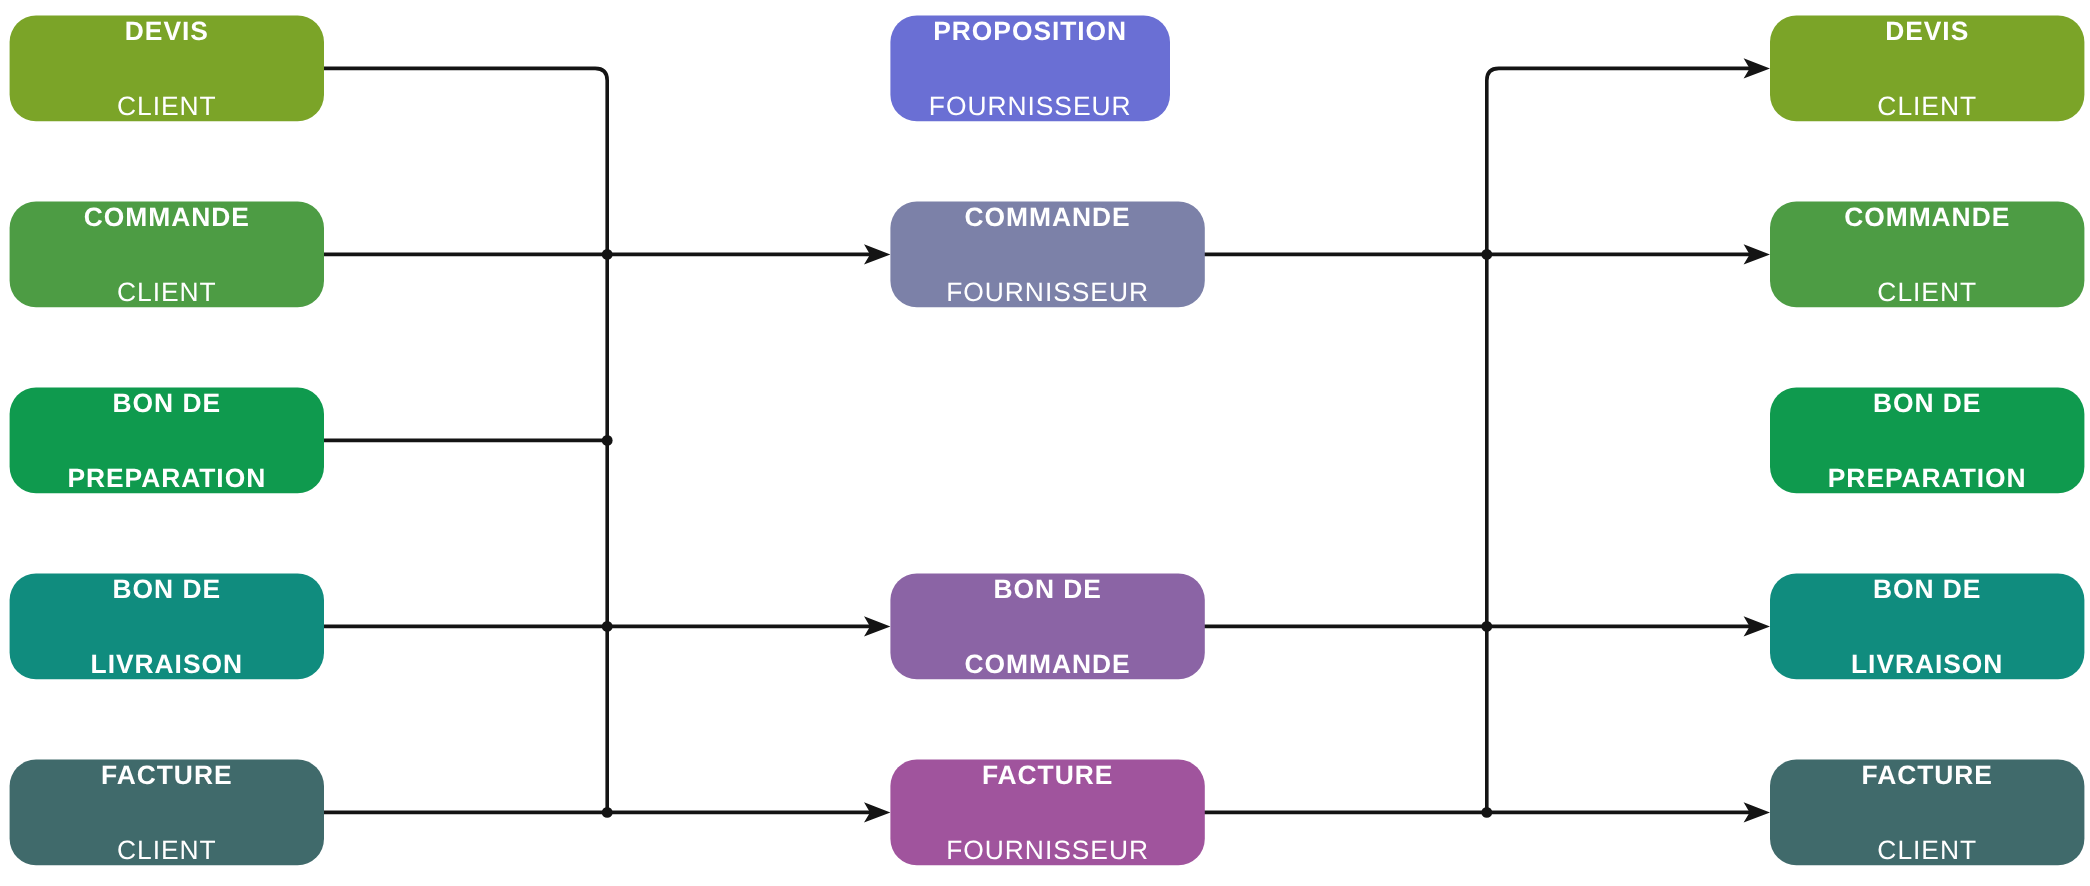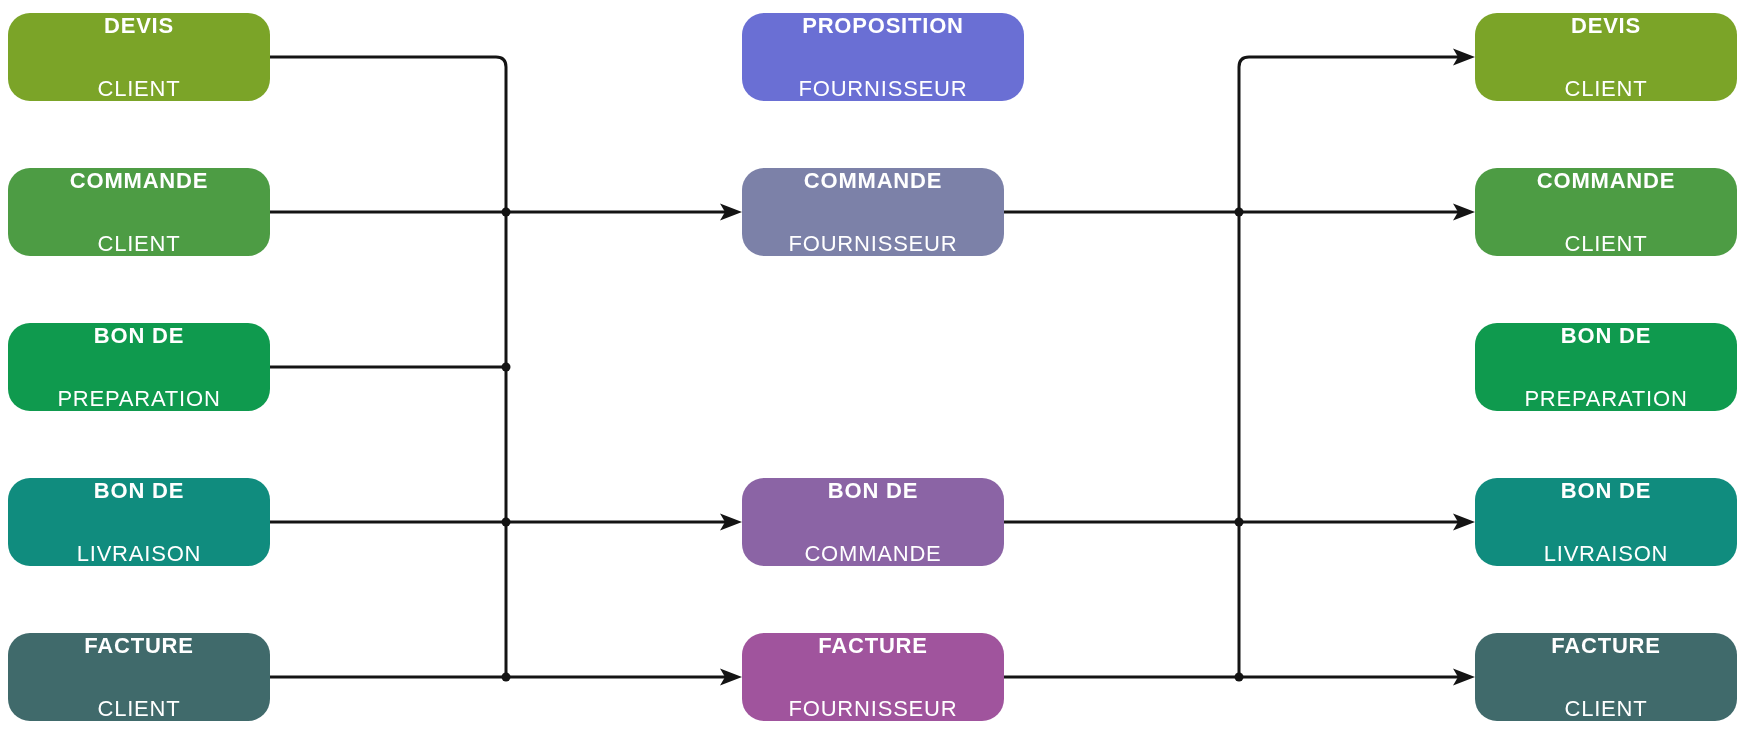--- a/index.html
+++ b/index.html
@@ -17,21 +17,21 @@
     border-radius:22px;
     display:flex;flex-direction:column;
     justify-content:center;
     color:#ffffff;text-align:center;
     line-height:31px;
     letter-spacing:0.8px;
     user-select:none;
   }
   .node .l1{font-weight:700;font-size:22px;}
   .node .l2{font-weight:400;font-size:22px;margin-top:32px;}
-  .node.bold2 .l2{font-weight:400;}
+  .node.bold2 .l2{font-weight:700;}
 </style>
 </head>
 <body>
 
 <div id="canvas" style="background: rgb(255, 255, 255);">
   <svg id="edge-layer" viewBox="0 0 1742 738" xmlns="http://www.w3.org/2000/svg">
       <path d="M 270 57 H 496 Q 506 57 506 67 V 677" fill="none" stroke="#141414" stroke-width="3"></path>
       <path d="M 270 212 H 726" fill="none" stroke="#141414" stroke-width="3"></path>
       <path d="M 270 367 H 506" fill="none" stroke="#141414" stroke-width="3"></path>
       <path d="M 270 522 H 726" fill="none" stroke="#141414" stroke-width="3"></path>
@@ -69,21 +69,21 @@
       <div class="l2">PREPARATION</div>
     </div>
     <div class="node bold2" style="left: 8px; top: 478px; width: 262px; height: 88px; background: rgb(16, 140, 126); color: rgb(255, 255, 255);">
       <div class="l1">BON DE</div>
       <div class="l2">LIVRAISON</div>
     </div>
     <div class="node" style="left: 8px; top: 633px; width: 262px; height: 88px; background: rgb(64, 106, 107); color: rgb(255, 255, 255);">
       <div class="l1">FACTURE</div>
       <div class="l2">CLIENT</div>
     </div>
-    <div class="node" style="left: 742px; top: 13px; width: 282px; height: 88px; background: rgb(106, 111, 212); color: rgb(255, 255, 255);">
+    <div class="node" style="left: 742px; top: 13px; width: 233px; height: 88px; background: rgb(106, 111, 212); color: rgb(255, 255, 255);">
       <div class="l1">PROPOSITION</div>
       <div class="l2">FOURNISSEUR</div>
     </div>
     <div class="node" style="left: 742px; top: 168px; width: 262px; height: 88px; background: rgb(124, 129, 168); color: rgb(255, 255, 255);">
       <div class="l1">COMMANDE</div>
       <div class="l2">FOURNISSEUR</div>
     </div>
     <div class="node bold2" style="left: 742px; top: 478px; width: 262px; height: 88px; background: rgb(139, 100, 165); color: rgb(255, 255, 255);">
       <div class="l1">BON DE</div>
       <div class="l2">COMMANDE</div>

